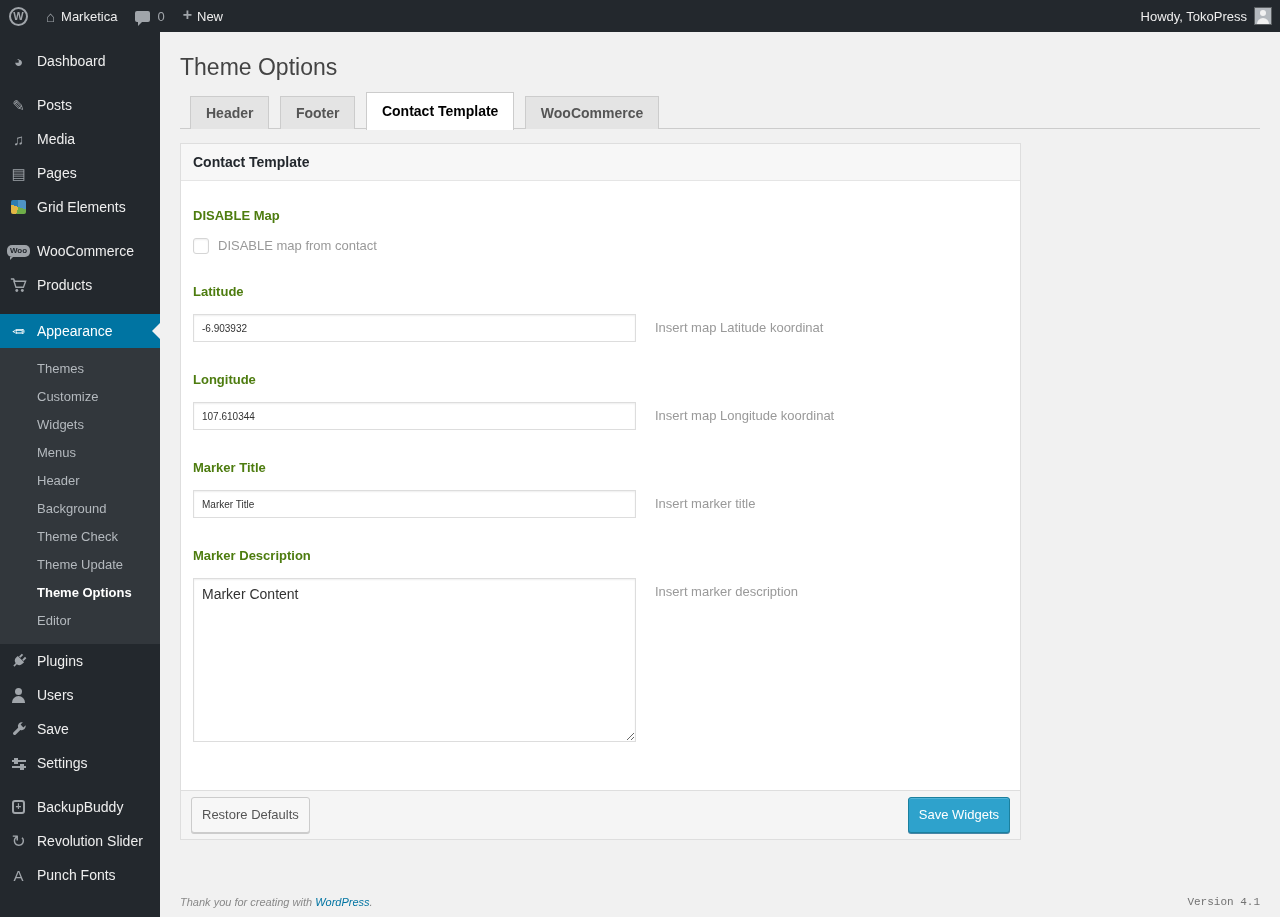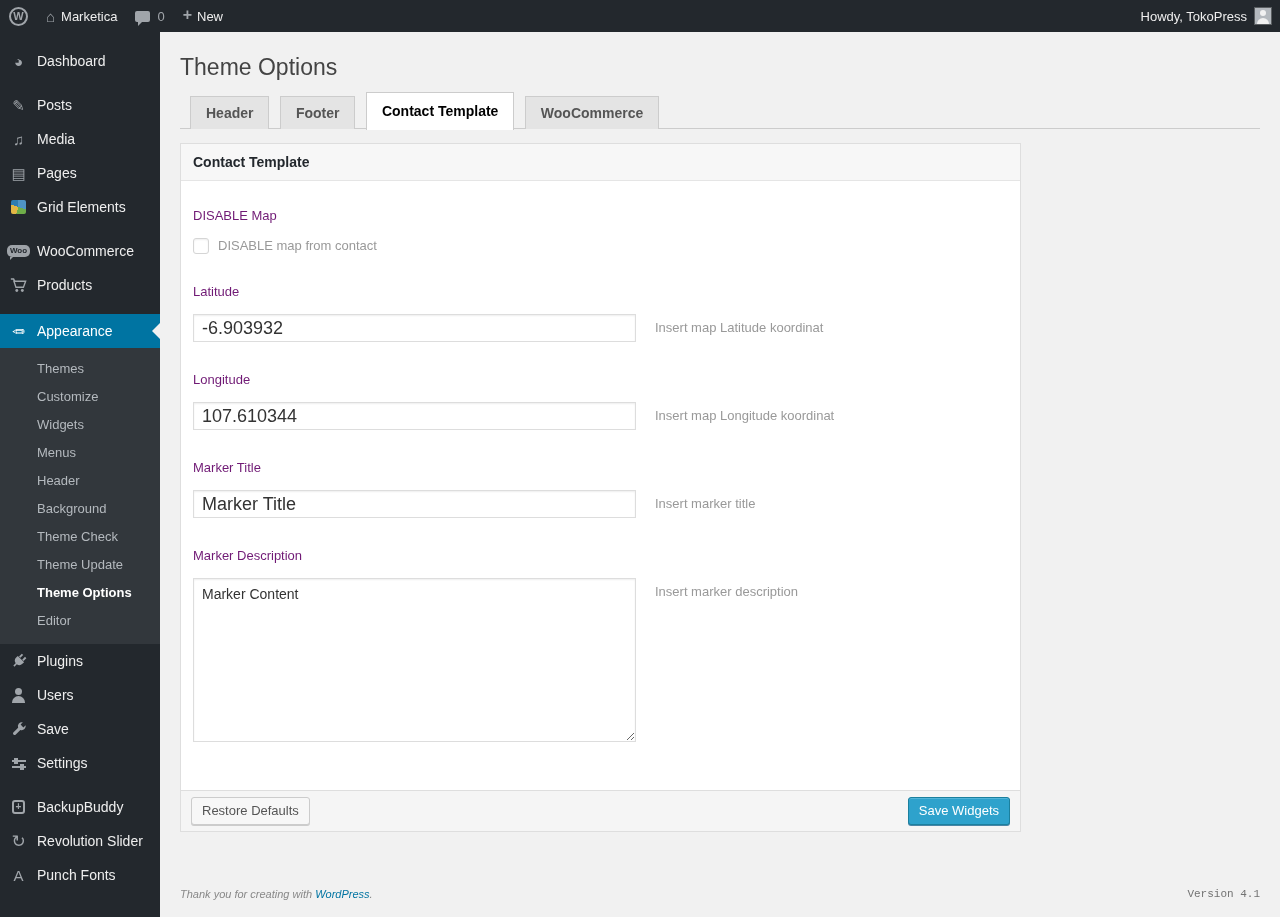--- a/index.html
+++ b/index.html
@@ -107,49 +107,49 @@
   }
 
   .panel { width:841px; margin-top:14px; background:#fff; border:1px solid #dedede; }
   .panel-header {
     background:#f7f7f7; border-bottom:1px solid #e5e5e5;
     padding:10px 12px; font-size:14px; font-weight:bold; color:#23282d;
   }
   .panel-body { padding:27px 12px 48px; }
   .field { margin-bottom:30px; }
   .field:last-child { margin-bottom:0; }
-  .field-label { display:block; font-size:13px; font-weight:normal; color:#701a75; margin-bottom:15px; }
+  .field-label { display:block; font-size:13px; font-weight:bold; color:#4d7c0f; margin-bottom:15px; }
   .check-row { display:flex; align-items:flex-start; }
   input[type="checkbox"] {
     -webkit-appearance:none; appearance:none;
     width:16px; height:16px; background:#fff;
     border:1px solid #d5d5d5; border-radius:3px; margin:0 9px 0 0;
     box-shadow:inset 0 1px 2px rgba(0,0,0,.07); cursor:pointer;
   }
   .check-label { font-size:13px; color:#999; }
   .input-row { display:flex; align-items:flex-start; }
   input[type="text"] {
     width:443px; height:28px; border:1px solid #ddd; background:#fff;
-    padding:0 8px; font-size:18px; color:#333;
+    padding:0 8px; font-size:10px; color:#333;
     font-family:"Liberation Sans", sans-serif;
     box-shadow:inset 0 1px 2px rgba(0,0,0,.07); border-radius:0; outline:none;
   }
   textarea {
     width:443px; height:164px; border:1px solid #ddd; background:#fff;
     padding:7px 8px; font-size:14px; color:#333;
     font-family:"Liberation Sans", sans-serif;
     box-shadow:inset 0 1px 2px rgba(0,0,0,.07); outline:none;
   }
   .hint { margin:6px 0 0 19px; font-size:13px; color:#999; }
   .panel-footer {
     background:#f5f5f5; border-top:1px solid #dedede;
     padding:6px 10px; display:flex; justify-content:space-between; align-items:center;
   }
   .button {
-    display:inline-block; font-size:13px; height:28px; line-height:26px;
+    display:inline-block; font-size:13px; height:36px; line-height:26px;
     padding:0 10px; border-radius:3px; cursor:pointer; border:1px solid;
     font-family:"Liberation Sans", sans-serif;
   }
   .button-secondary {
     background:#f7f7f7; border-color:#ccc; color:#555;
     box-shadow:0 1px 0 #ccc;
   }
   .button-primary {
     background:#2ea2cc; border-color:#1b809e; color:#fff;
     box-shadow:inset 0 1px 0 rgba(120,200,230,.5), 0 1px 0 rgba(0,86,132,.7);

